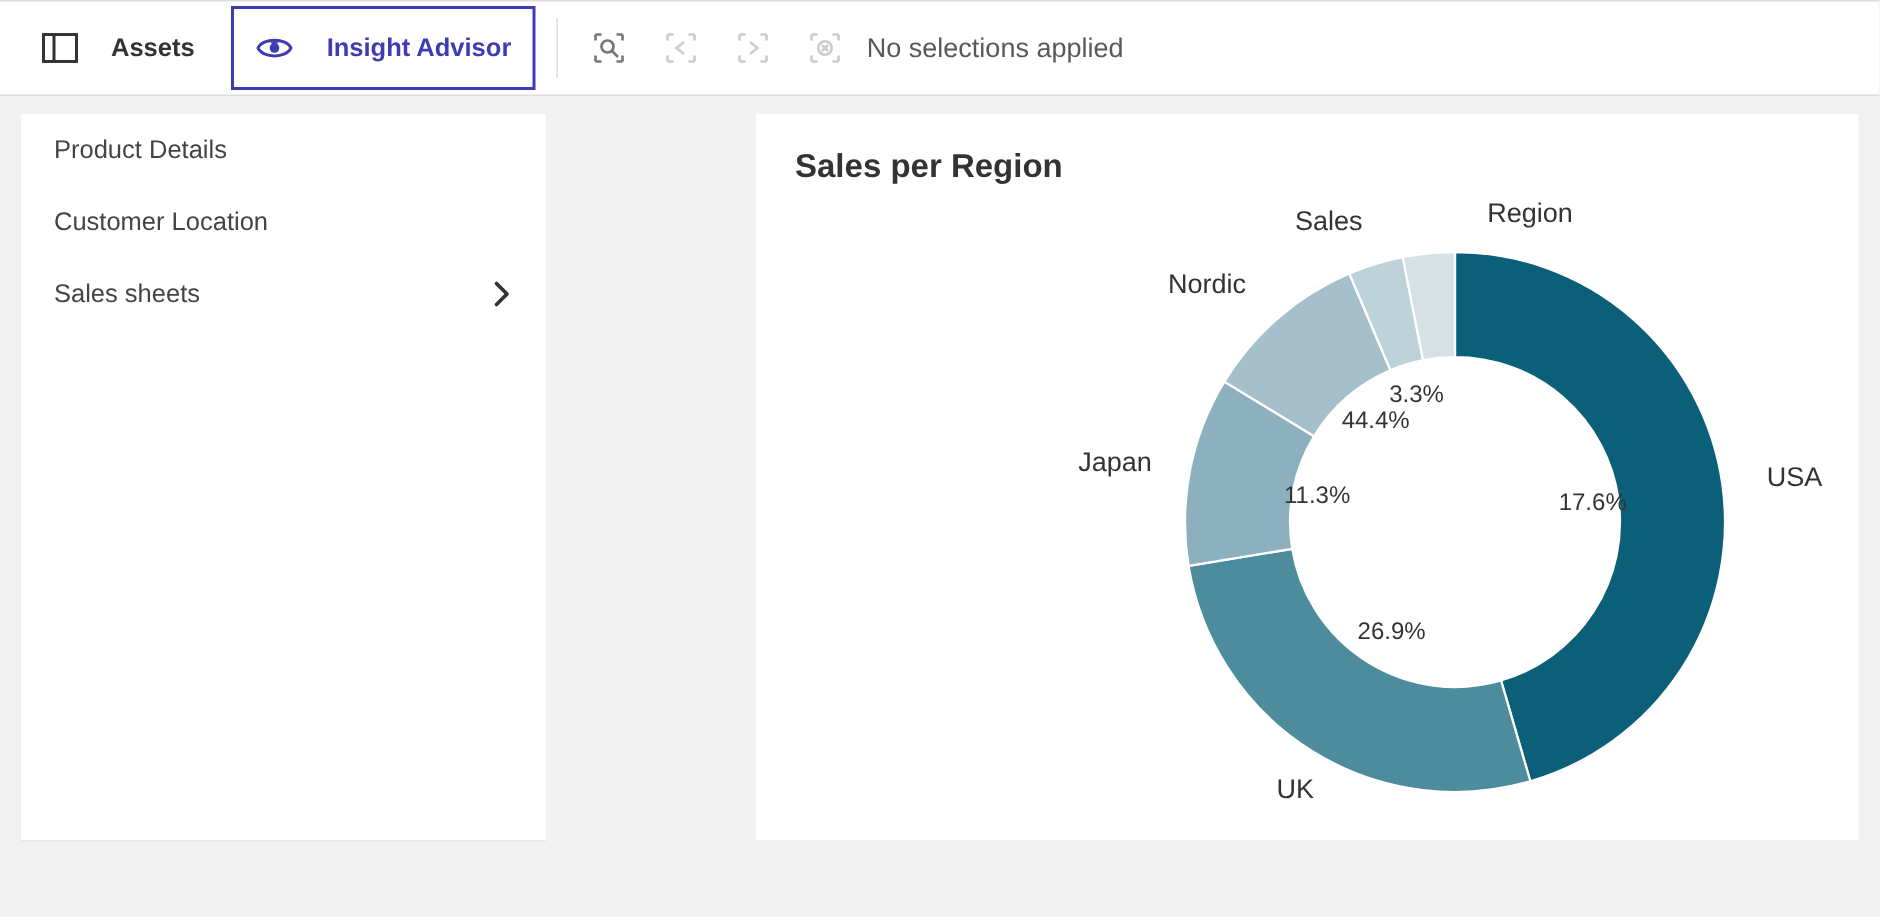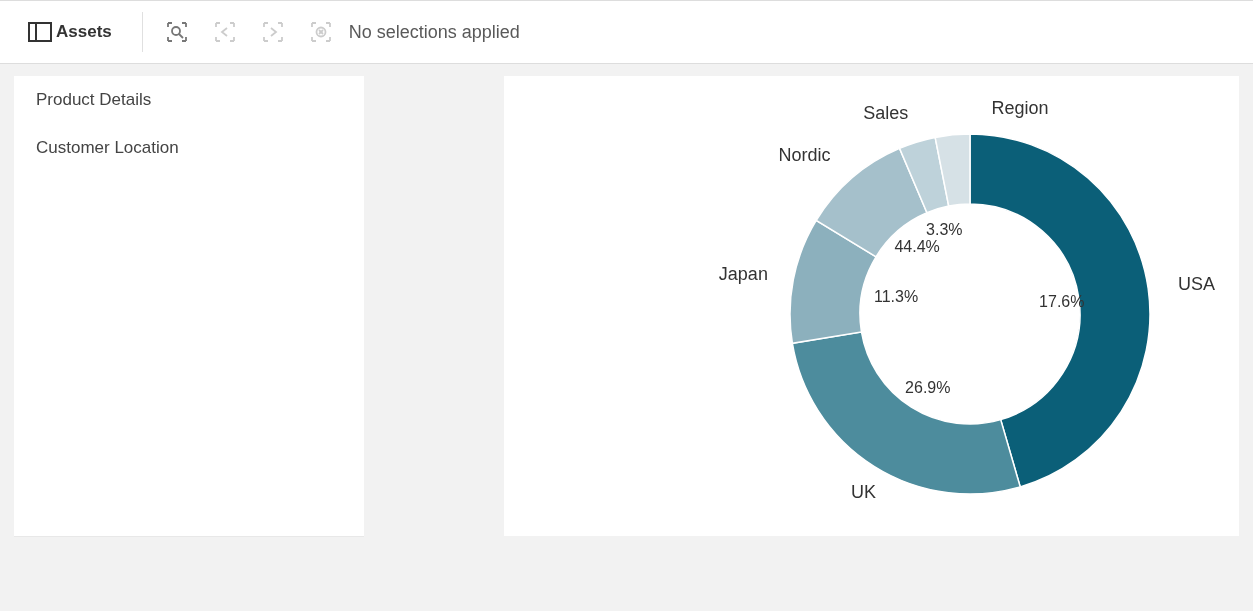--- a/index.html
+++ b/index.html
@@ -17,21 +17,21 @@
     border-top: 1px solid #ddd;
     border-bottom: 1px solid #ddd;
     display: flex;
     align-items: center;
     padding: 0 12px;
     gap: 8px;
   }
   .tb-btn {
     display: flex;
     align-items: center;
-    gap: 4px;
+    gap: 22px;
     padding: 8px 14px;
     font-size: 17px;
     font-weight: 600;
     color: #333;
     cursor: pointer;
     border: 2px solid transparent;
     height: 56px;
   }
   .tb-btn.advisor {
     border: 2px solid #3f3ab5;
@@ -126,20 +126,30 @@
 <div class="toolbar">
   <div class="tb-btn">
     <span>
       <svg width="24" height="20" viewBox="0 0 24 20">
           <rect x="1" y="1" width="22" height="18" fill="none" stroke="#333" stroke-width="2"></rect>
           <line x1="8" y1="1" x2="8" y2="19" stroke="#333" stroke-width="2"></line>
         </svg>
     </span>
     <span>Assets</span>
   </div>
+  <div class="tb-btn advisor">
+    <span>
+      <svg width="26" height="20" viewBox="0 0 26 20">
+          <path d="M2 10 C5 3 21 3 24 10 C21 17 5 17 2 10 Z" fill="none" stroke="#3f3ab5" stroke-width="2"></path>
+          <circle cx="13" cy="10" r="3.2" fill="#3f3ab5"></circle>
+          <path d="M13 4 L14 6 L16 6.5 L14 7.5 L13 9 L12 7.5 L10 6.5 L12 6 Z" fill="#3f3ab5"></path>
+        </svg>
+    </span>
+    <span>Insight Advisor</span>
+  </div>
   <div class="tb-sep"></div>
   <div class="tb-icon-btn disabled">
     <svg width="22" height="22" viewBox="0 0 22 22">
         <path d="M2 2h4M2 2v4M20 2h-4M20 2v4M2 20h4M2 20v-4M20 20h-4M20 20v-4" stroke="#777" stroke-width="1.8" fill="none"></path>
         <circle cx="10" cy="10" r="4" stroke="#777" stroke-width="1.8" fill="none"></circle>
         <line x1="13" y1="13" x2="17" y2="17" stroke="#777" stroke-width="1.8"></line>
       </svg>
   </div>
   <div class="tb-icon-btn disabled">
     <svg width="22" height="22" viewBox="0 0 22 22">
@@ -166,43 +176,52 @@
 
 <div class="page">
   <div class="content">
     <div class="sidebar-card">
       <div class="sidebar-item">
         <span>Product Details</span>
       </div>
       <div class="sidebar-item">
         <span>Customer Location</span>
       </div>
+      <div class="sidebar-item">
+        <span>Sales sheets</span>
+        <span>
+          <svg width="14" height="20" viewBox="0 0 14 20">
+              <path d="M3 3 L10 10 L3 17" stroke="#333" stroke-width="2.5" fill="none" stroke-linecap="round" stroke-linejoin="round"></path>
+            </svg>
+        </span>
+      </div>
     </div>
 
     <div class="chart-card">
+      <div class="chart-title">Sales per Region</div>
       <div class="chart-legend-title">Region</div>
       <div class="chart-area">
         <svg class="chart-svg" id="donut-svg" width="380" height="380" viewBox="0 0 380 380">
             <path d="M 190 10 A 180 180 0 0 1 240.21839908706124 362.85286342184975 L 220.6890216643152 295.63230542446377 A 110 110 0 0 0 190 80 Z" fill="#0b5f78" stroke="#fff" stroke-width="1.5"></path>
             <path d="M 240.21839908706124 362.85286342184975 A 180 180 0 0 1 12.396530042583748 219.27468973507908 L 81.46454613713452 207.8900881714372 A 110 110 0 0 0 220.6890216643152 295.63230542446377 Z" fill="#4d8c9d" stroke="#fff" stroke-width="1.5"></path>
             <path d="M 12.396530042583748 219.27468973507908 A 180 180 0 0 1 36.23006229412684 96.43287832827237 L 96.02948251307751 132.820092311722 A 110 110 0 0 0 81.46454613713452 207.8900881714372 Z" fill="#8cb0bd" stroke="#fff" stroke-width="1.5"></path>
             <path d="M 36.23006229412684 96.43287832827237 A 180 180 0 0 1 119.55273996930342 24.358267474143418 L 146.94889664790765 88.77449678975431 A 110 110 0 0 0 96.02948251307751 132.820092311722 Z" fill="#a5c0cb" stroke="#fff" stroke-width="1.5"></path>
             <path d="M 119.55273996930342 24.358267474143418 A 180 180 0 0 1 155.16109575084505 13.40370686019989 L 168.70955851440533 82.08004308123326 A 110 110 0 0 0 146.94889664790765 88.77449678975431 Z" fill="#bed2da" stroke="#fff" stroke-width="1.5"></path>
             <path d="M 155.16109575084505 13.40370686019989 A 180 180 0 0 1 189.9999999999998 10 L 189.9999999999999 80 A 110 110 0 0 0 168.70955851440533 82.08004308123326 Z" fill="#d6e1e6" stroke="#fff" stroke-width="1.5"></path>
           </svg>
         <div id="outer-labels">
             <div class="chart-label" style="left: 647.905px; top: 150.411px;">USA</div>
             <div class="chart-label" style="left: 301px; top: 357.661px; margin-left: 20px;">UK</div>
             <div class="chart-label" style="left: 188.844px; top: 140.002px;">Japan</div>
             <div class="chart-label" style="left: 248.615px; top: 21.1748px;">Nordic</div>
             <div class="chart-label" style="left: 333.252px; top: -20.7165px;">Sales</div>
           </div>
         <div id="inner-labels">
             <div class="inner-label" style="left: 509.122px; top: 168.601px;">17.6%</div>
             <div class="inner-label" style="left: 375.081px; top: 255.449px;">26.9%</div>
-            <div class="inner-label" style="left: 344px; top: 164.239px;">11.3%</div>
+            <div class="inner-label" style="left: 326px; top: 164.239px;">11.3%</div>
             <div class="inner-label" style="left: 364.429px; top: 114.445px;">44.4%</div>
             <div class="inner-label" style="left: 396.124px; top: 96.8902px;">3.3%</div>
           </div>
       </div>
     </div>
   </div>
 </div>
 
 </body></html>

